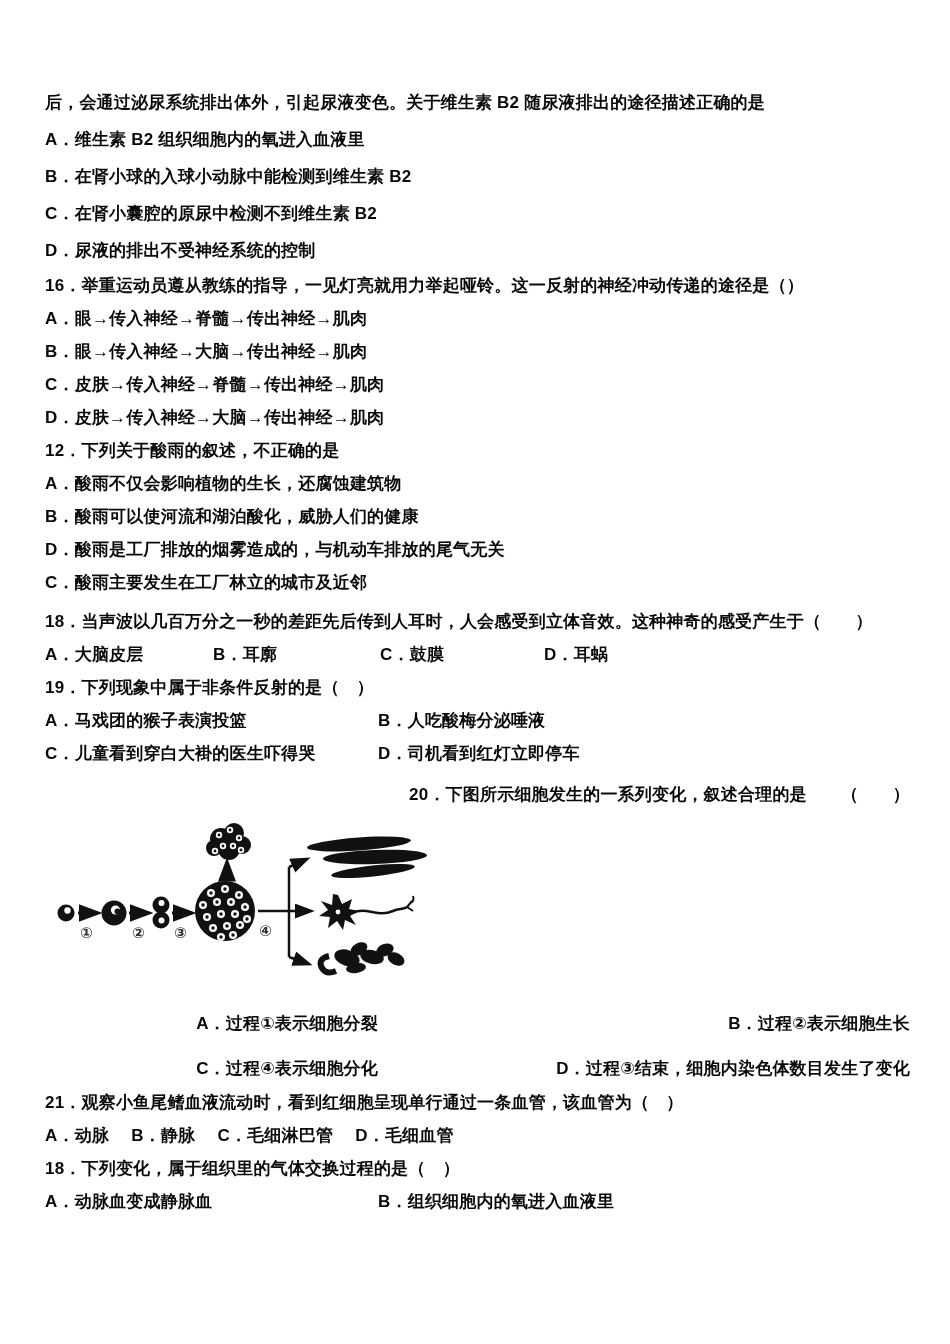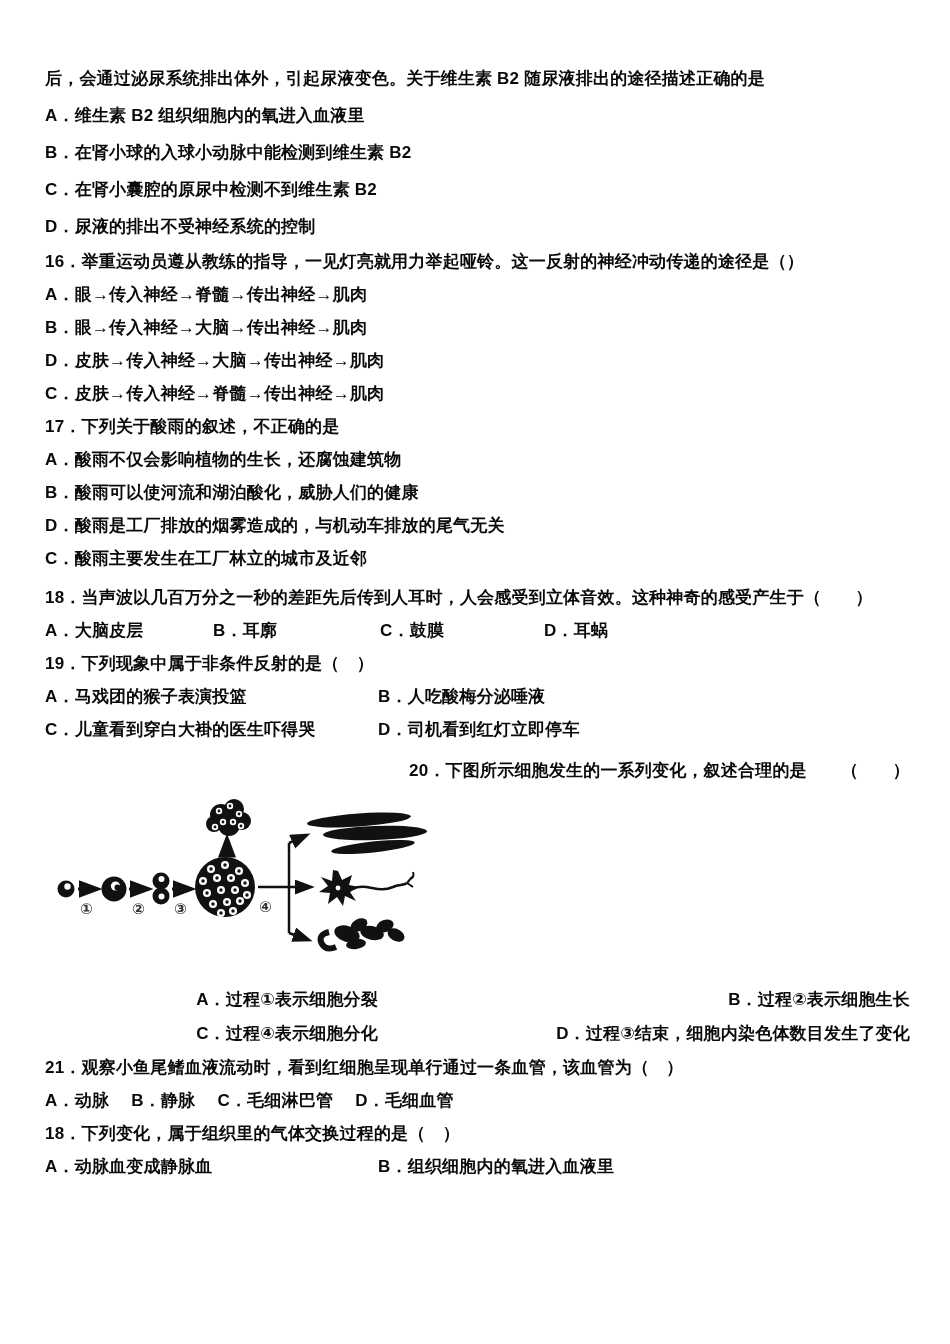--- a/index.html
+++ b/index.html
@@ -2,56 +2,56 @@
 <html><head>
 <meta charset="utf-8">
 <style>
   html,body{margin:0;padding:0;background:#ffffff;}
   body{
     width:950px;height:1344px;
     font-family:"Liberation Sans","DejaVu Sans",sans-serif;
     color:#0a0a0a;font-weight:bold;
     overflow:hidden;
   }
-  .page{padding:60px 40px 0 45px;font-size:17px;}
+  .page{padding:84px 40px 0 45px;font-size:17px;}
   .line{white-space:nowrap;letter-spacing:.2px;}
   .b15 .line{line-height:37px;}
   .b33 .line{line-height:33px;}
   .row2{display:grid;grid-template-columns:333px auto;line-height:33px;white-space:nowrap;letter-spacing:.2px;}
   .row4{display:grid;grid-template-columns:168px 167px 164px auto;line-height:33px;white-space:nowrap;letter-spacing:.2px;}
   .mt6{margin-top:6px;}
   .mt4{margin-top:0;}
   .mt8{margin-top:8px;text-align:right;}
-  .opts20 .row2{line-height:34px;}
+  .opts20 .row2{line-height:34px;margin-top:11px;}
   .figwrap{margin:6px 0 12px 8px;width:380px;height:178px;}
   svg text.circnum{font-size:15px;font-weight:bold;fill:#333;font-family:"DejaVu Sans",sans-serif;}
 </style>
 </head>
 <body>
 
 <div class="page">
 
   <div class="b15">
     <div class="line">后，会通过泌尿系统排出体外，引起尿液变色。关于维生素 B2 随尿液排出的途径描述正确的是</div>
     <div class="line">A．维生素 B2 组织细胞内的氧进入血液里</div>
     <div class="line">B．在肾小球的入球小动脉中能检测到维生素 B2</div>
     <div class="line">C．在肾小囊腔的原尿中检测不到维生素 B2</div>
     <div class="line">D．尿液的排出不受神经系统的控制</div>
   </div>
 
   <div class="b33">
     <div class="line">16．举重运动员遵从教练的指导，一见灯亮就用力举起哑铃。这一反射的神经冲动传递的途径是（）</div>
     <div class="line">A．眼→传入神经→脊髓→传出神经→肌肉</div>
     <div class="line">B．眼→传入神经→大脑→传出神经→肌肉</div>
+    <div class="line">C．皮肤→传入神经→脊髓→传出神经→肌肉</div>
     <div class="line">D．皮肤→传入神经→大脑→传出神经→肌肉</div>
-    <div class="line">C．皮肤→传入神经→脊髓→传出神经→肌肉</div>
-  </div>
-
-  <div class="b33">
-    <div class="line">17．下列关于酸雨的叙述，不正确的是</div>
+  </div>
+
+  <div class="b33">
+    <div class="line">12．下列关于酸雨的叙述，不正确的是</div>
     <div class="line">A．酸雨不仅会影响植物的生长，还腐蚀建筑物</div>
     <div class="line">B．酸雨可以使河流和湖泊酸化，威胁人们的健康</div>
     <div class="line">D．酸雨是工厂排放的烟雾造成的，与机动车排放的尾气无关</div>
     <div class="line">C．酸雨主要发生在工厂林立的城市及近邻</div>
   </div>
 
   <div class="b33 mt6">
     <div class="line">18．当声波以几百万分之一秒的差距先后传到人耳时，人会感受到立体音效。这种神奇的感受产生于（　　）</div>
     <div class="row4">
       <span>A．大脑皮层</span>

